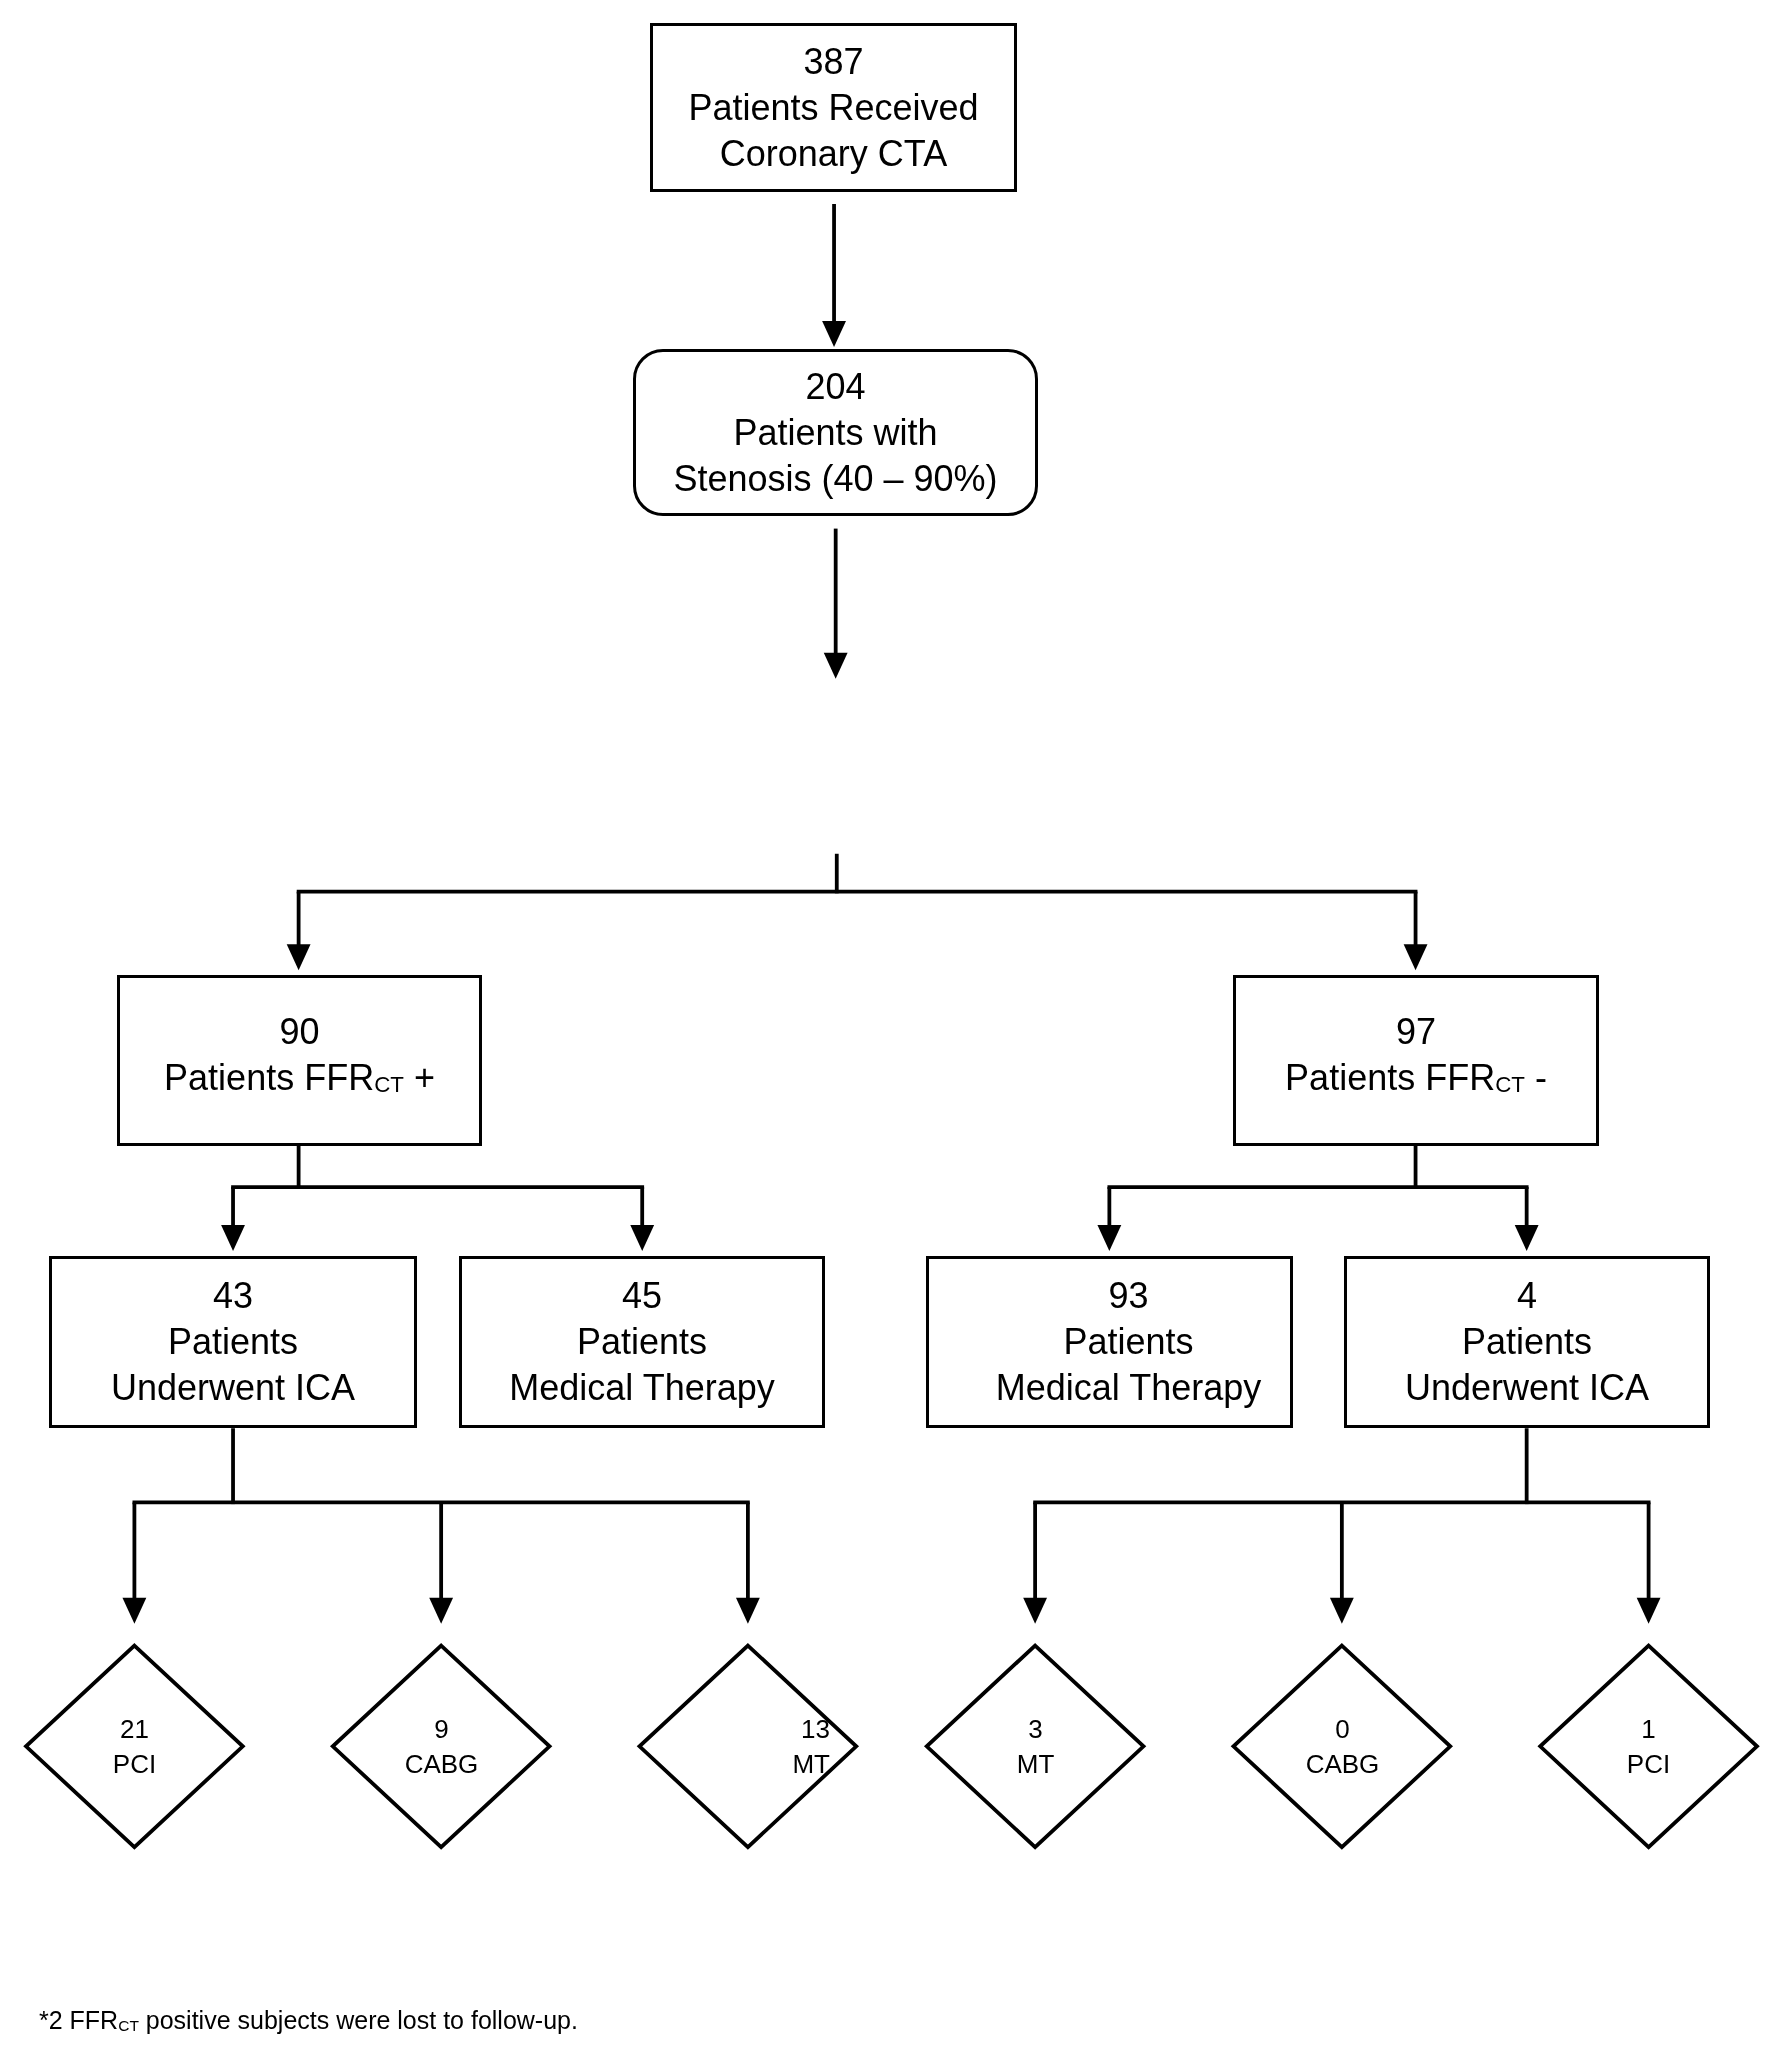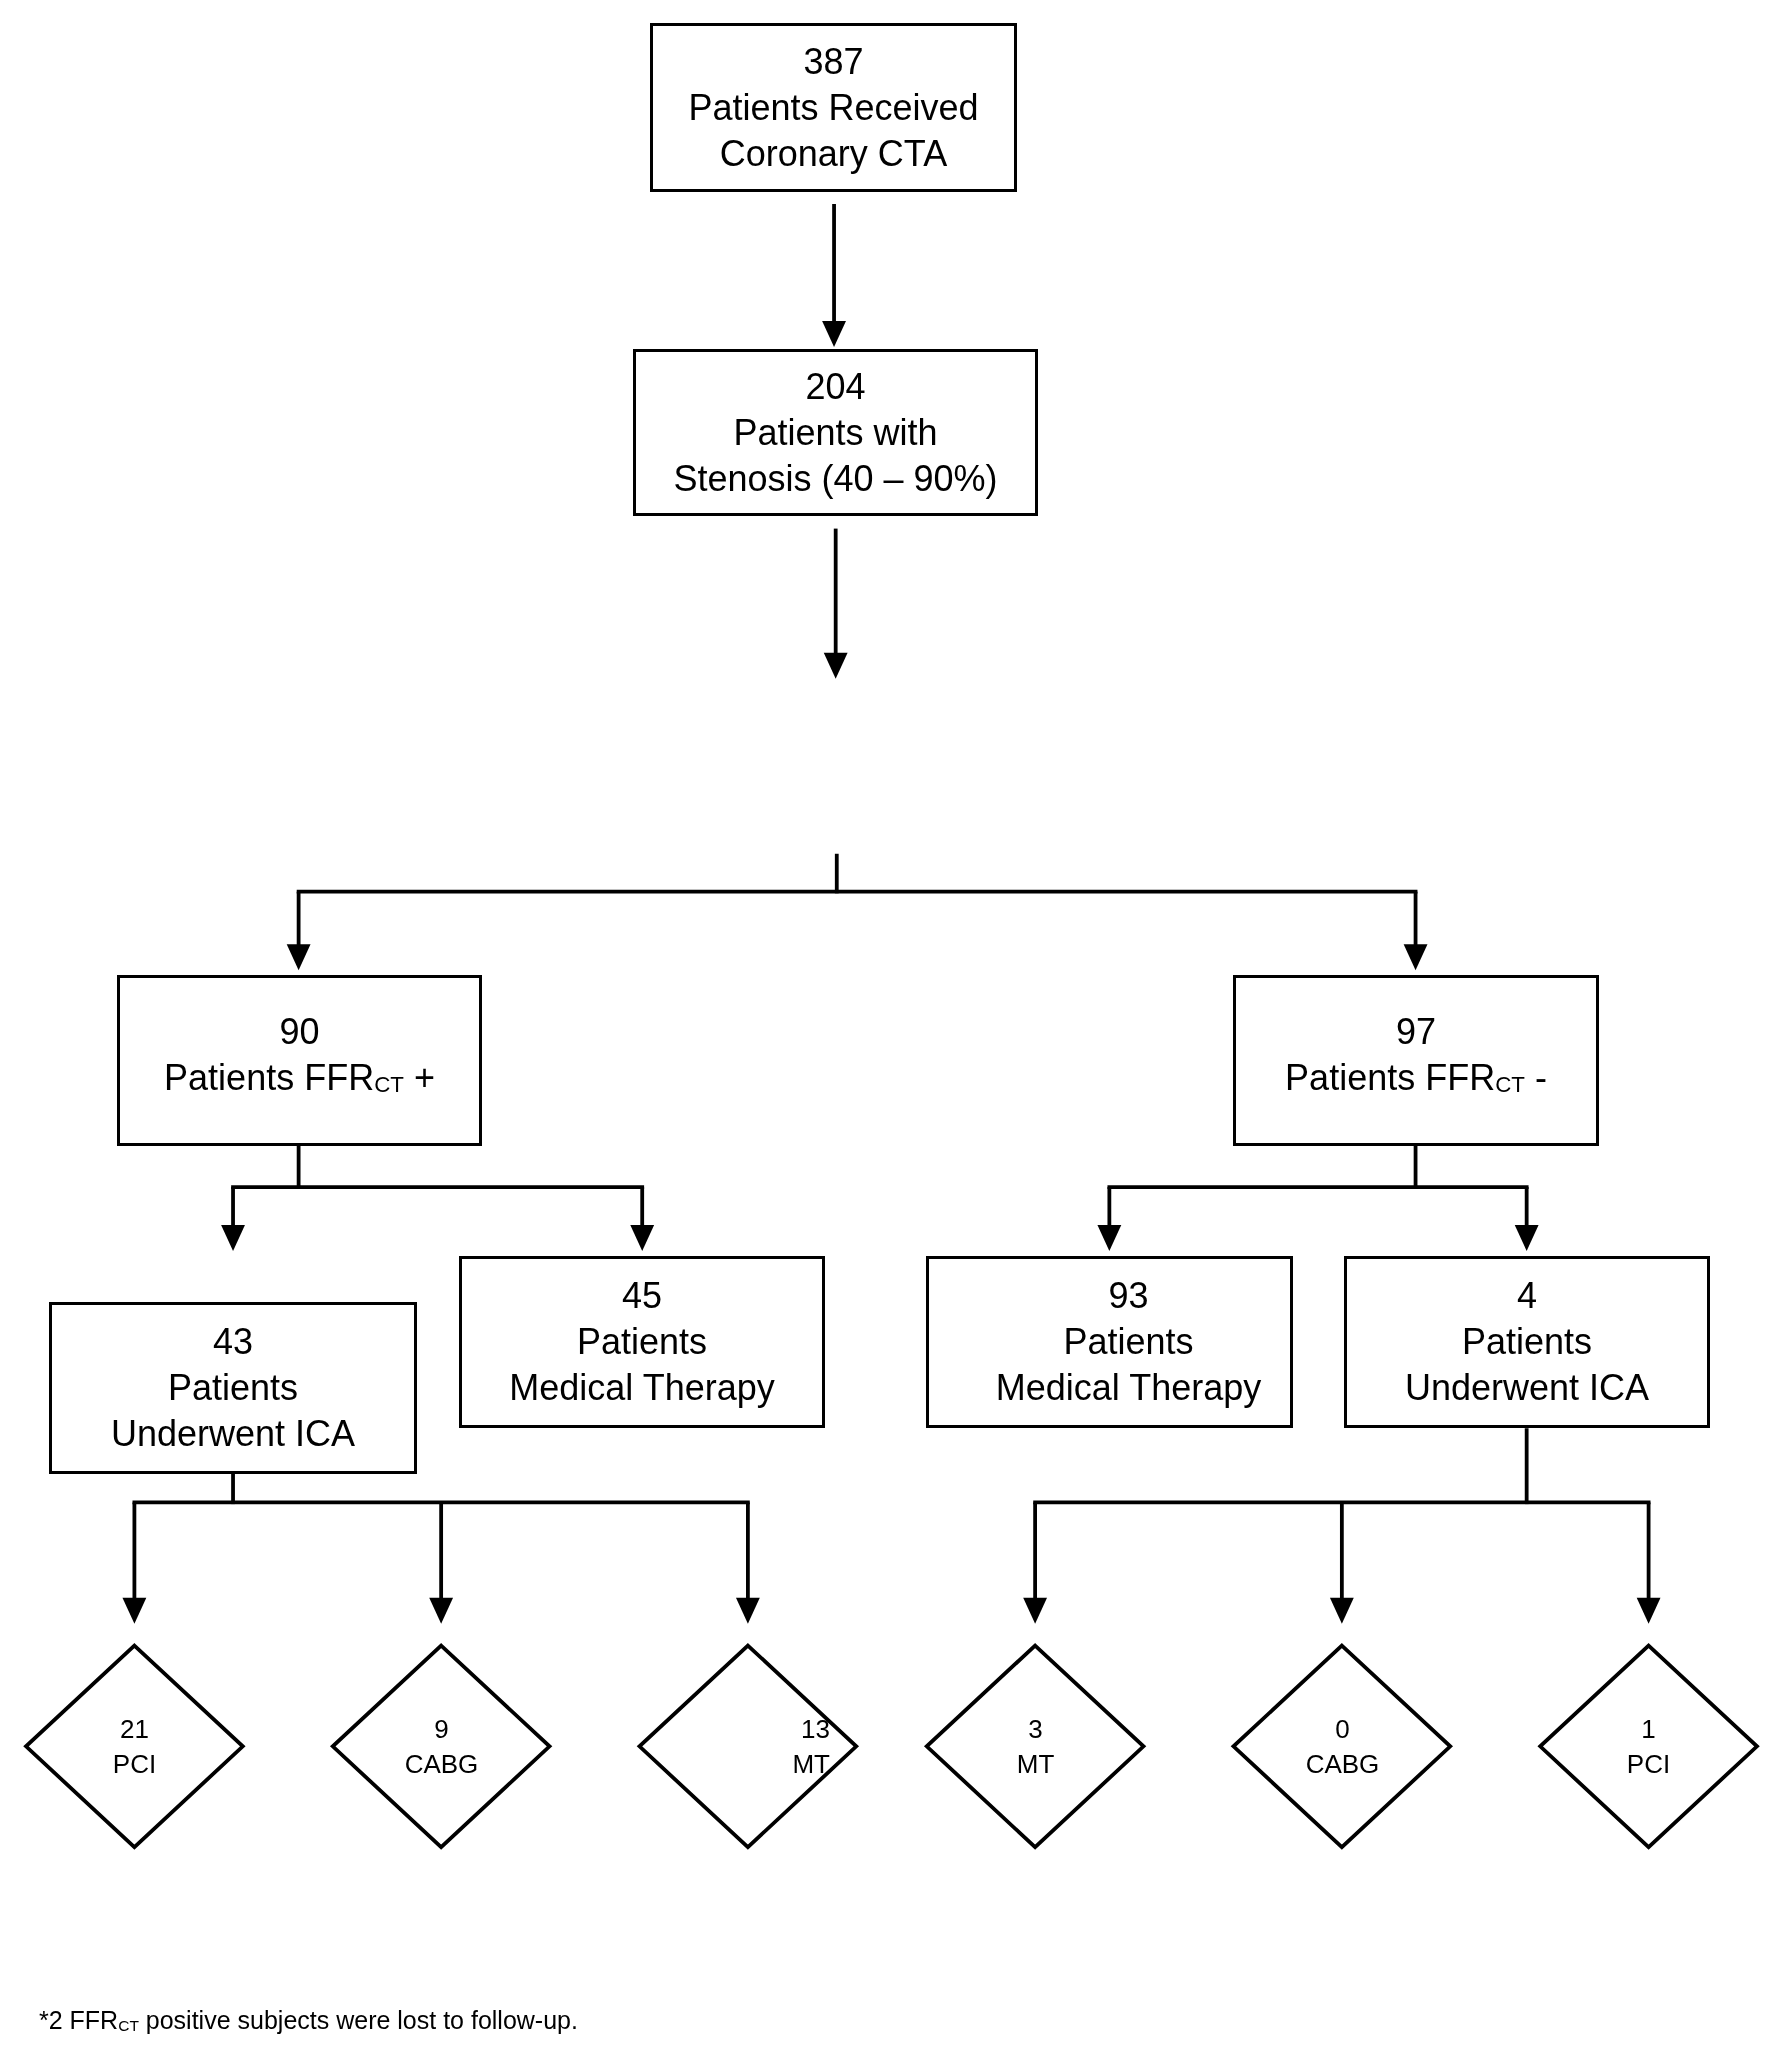--- a/index.html
+++ b/index.html
@@ -95,42 +95,42 @@
     <polygon points="2476,3036 2676,3222 2476,3408 2276,3222" fill="#fff" stroke="#000" stroke-width="7"></polygon>
     <polygon points="3042,3036 3242,3222 3042,3408 2842,3222" fill="#fff" stroke="#000" stroke-width="7"></polygon>
   </svg>
 
   <div class="box" style="left:650px;top:23px;width:367px;height:169px;">
     <div>387</div>
     <div>Patients Received</div>
     <div>Coronary CTA</div>
   </div>
 
-  <div class="box" style="left:633px;top:349px;width:405px;height:167px;">
+  <div class="box" style="left:633px;top:349px;width:405px;height:167px;border-radius:30px;">
     <div>204</div>
     <div>Patients with</div>
     <div>Stenosis (40 – 90%)</div>
   </div>
 
 
   <div class="box top-align" style="left:117px;top:975px;width:365px;height:171px;">
     <div>90</div>
     <div>
       <span>Patients FFR</span><span class="sub">CT</span><span> +</span>
     </div>
   </div>
 
   <div class="box top-align" style="left:1233px;top:975px;width:366px;height:171px;">
     <div>97</div>
     <div>
       <span>Patients FFR</span><span class="sub">CT</span><span> -</span>
     </div>
   </div>
 
-  <div class="box" style="left:49px;top:1256px;width:368px;height:172px;margin-top:46px;">
+  <div class="box" style="left:49px;top:1256px;width:368px;height:172px;">
     <div>43</div>
     <div>Patients</div>
     <div>Underwent ICA</div>
   </div>
 
   <div class="box" style="left:459px;top:1256px;width:366px;height:172px;">
     <div>45</div>
     <div>Patients</div>
     <div>Medical Therapy</div>
   </div>

